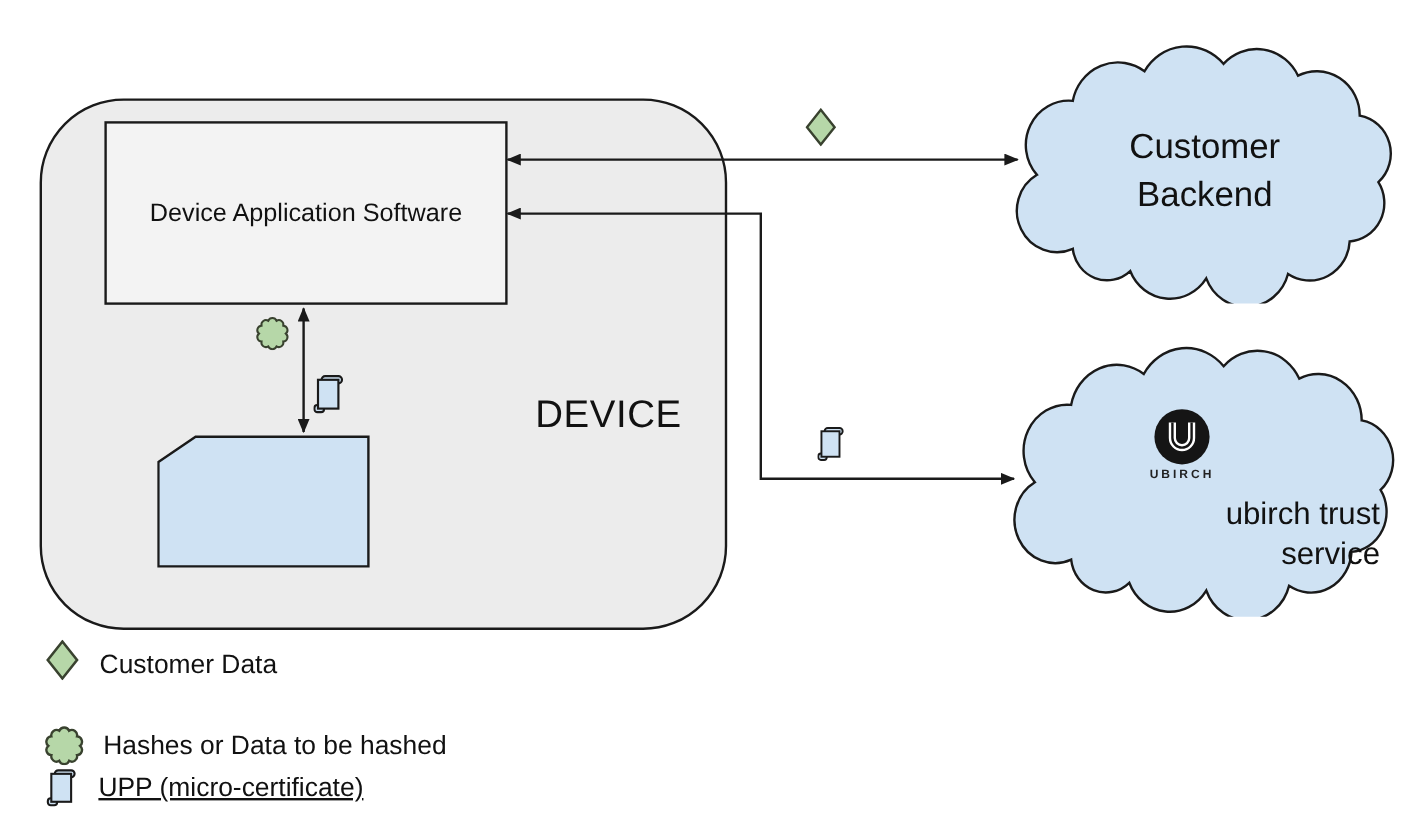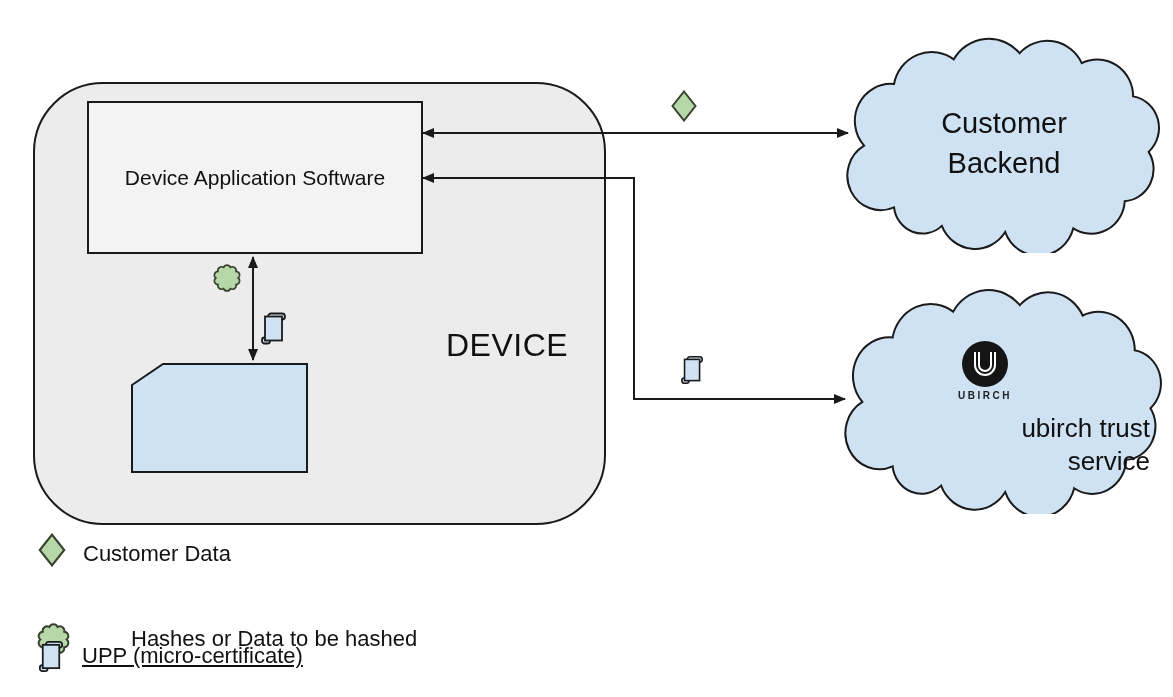--- a/index.html
+++ b/index.html
@@ -52,21 +52,21 @@
 
   .icon-diamond-conn{left:671px;top:90px;}
   .icon-seal-conn{left:213px;top:264px;}
   .icon-scroll-sim{left:261px;top:311px;}
   .icon-scroll-ub{left:681px;top:353px;}
 
   
   .legend-row{display:flex;align-items:center;left:37px;height:34px;}
   .legend-row .licon{margin-right:16px;flex:0 0 auto;}
   .legend-label{font-size:22px;white-space:nowrap;}
-  .lr1{top:533px;align-items:flex-end;} .lr2{top:622px;gap:45px;} .lr3{top:639px;text-decoration:underline;}
+  .lr1{top:533px;align-items:flex-end;} .lr2{top:604px;} .lr3{top:639px;text-decoration:underline;}
 </style>
 </head>
 <body>
 
 <div class="canvas">
 
   <div class="abs device-boundary"></div>
 
   <div class="abs das-box">
     <span>Device Application Software</span>

